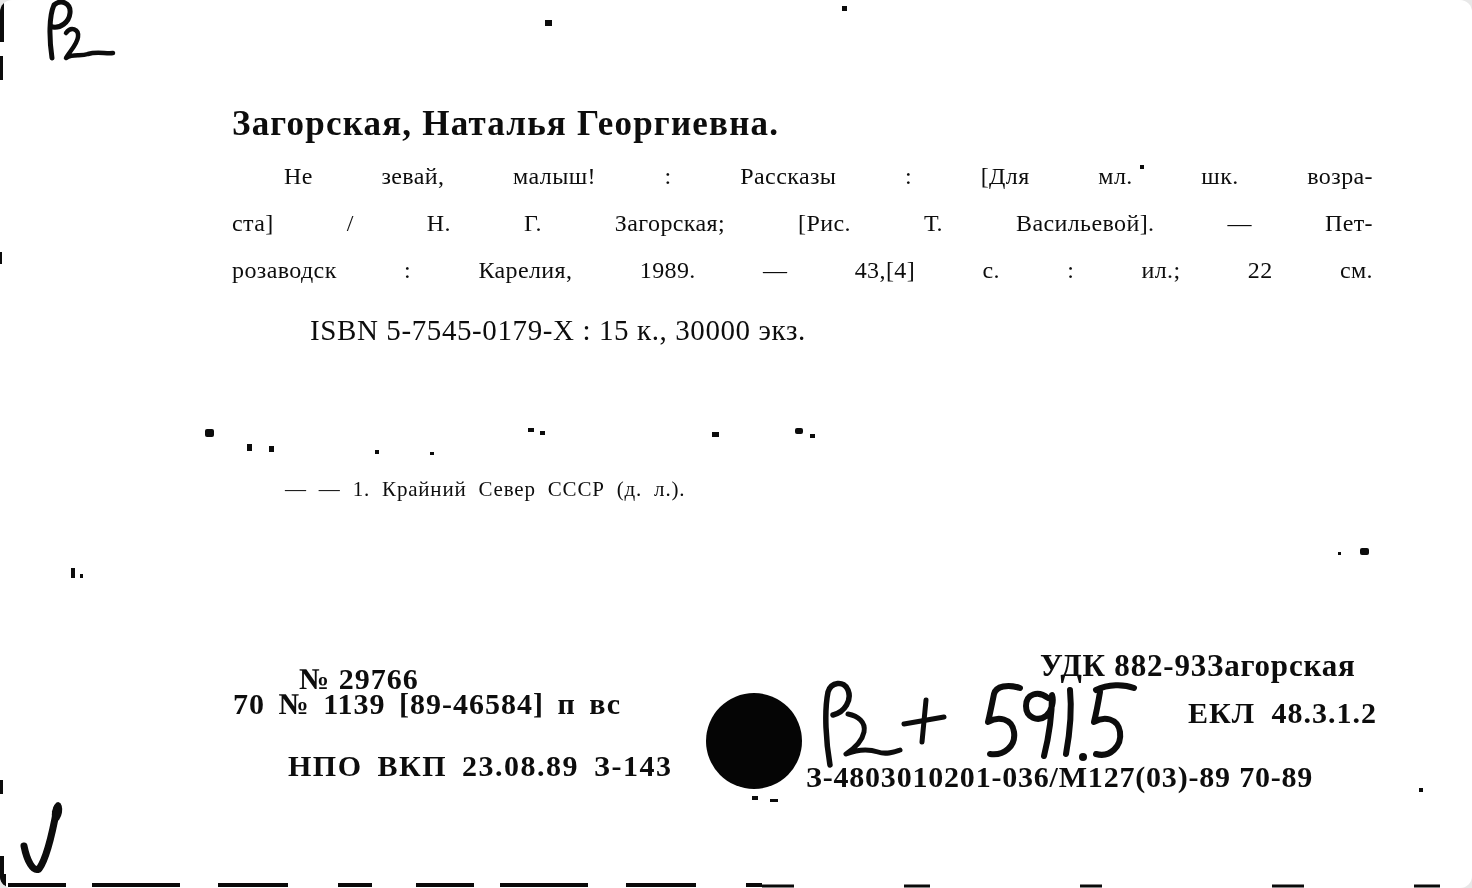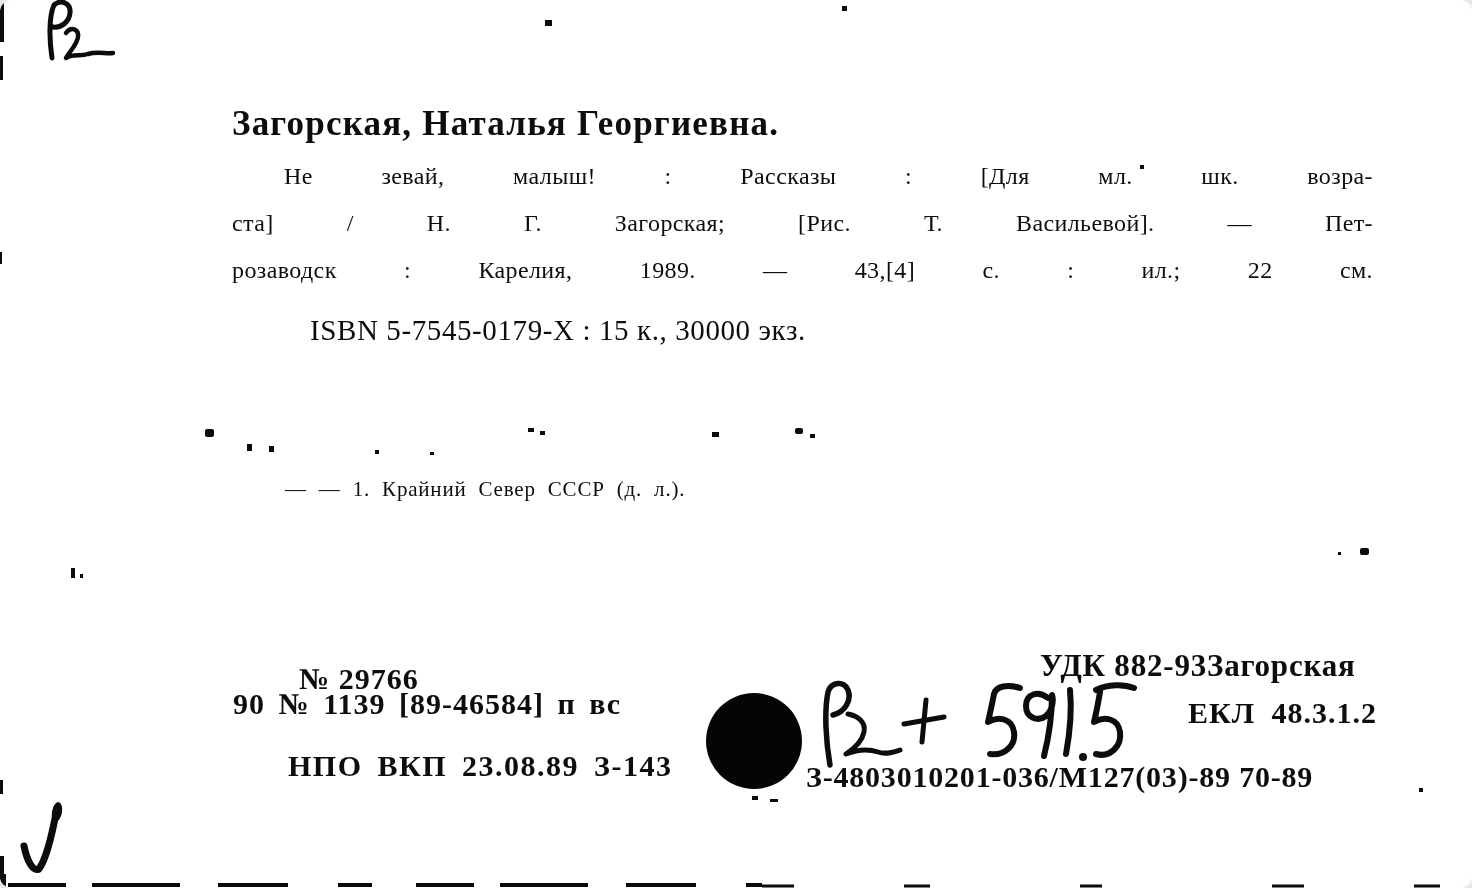--- a/index.html
+++ b/index.html
@@ -77,21 +77,21 @@
     <div class="entry-heading">Загорская, Наталья Георгиевна.</div>
     <div class="entry-line indent">Не зевай, малыш! : Рассказы : [Для мл. шк. возра-</div>
     <div class="entry-line">ста] / Н. Г. Загорская; [Рис. Т. Васильевой]. — Пет-</div>
     <div class="entry-line">розаводск : Карелия, 1989. — 43,[4] с. : ил.; 22 см.</div>
     <div class="isbn-line">ISBN 5-7545-0179-X : 15 к., 30000 экз.</div>
   </div>
 
   <div class="abs tracing">— — 1. Крайний Север СССР (д. л.).</div>
 
   <div class="abs stamp acc1">№ 29766</div>
-  <div class="abs stamp acc2">90 № 1139 [89-46584] п вс</div>
+  <div class="abs stamp acc2">70 № 1139 [89-46584] п вс</div>
   <div class="abs stamp acc3">НПО ВКП 23.08.89 З-143</div>
 
   <div class="abs stamp udc">УДК 882-93Загорская</div>
   <div class="abs stamp ekl">ЕКЛ 48.3.1.2</div>
   <div class="abs stamp order">З-4803010201-036/М127(03)-89 70-89</div>
 
   <svg class="overlay" width="1472" height="888" viewBox="0 0 1472 888">
 
     <g>
       <path class="ink-stroke" stroke-width="5" d="M 52 58 C 49 38, 49 16, 54 5 C 61 -1, 71 3, 70 13 C 69 23, 60 28, 53 27"></path>

